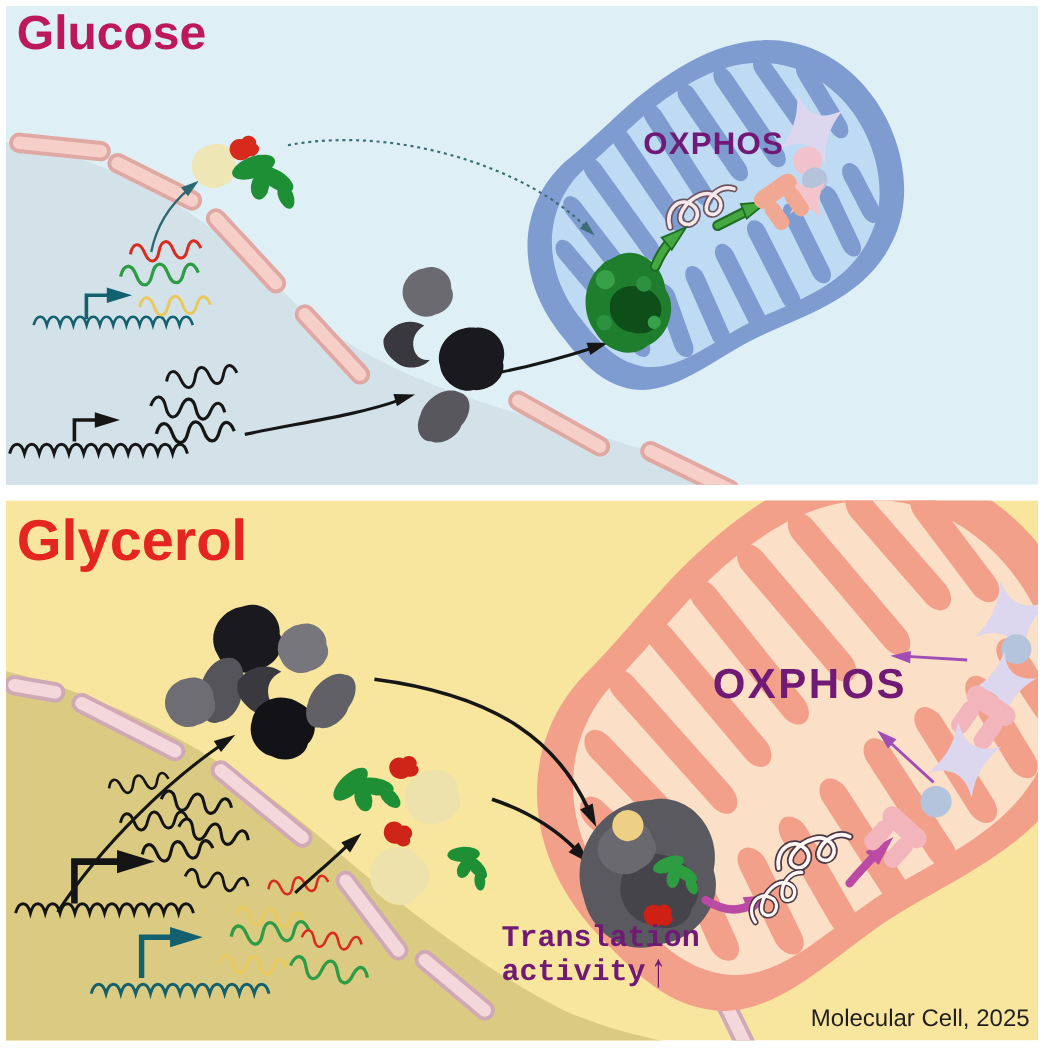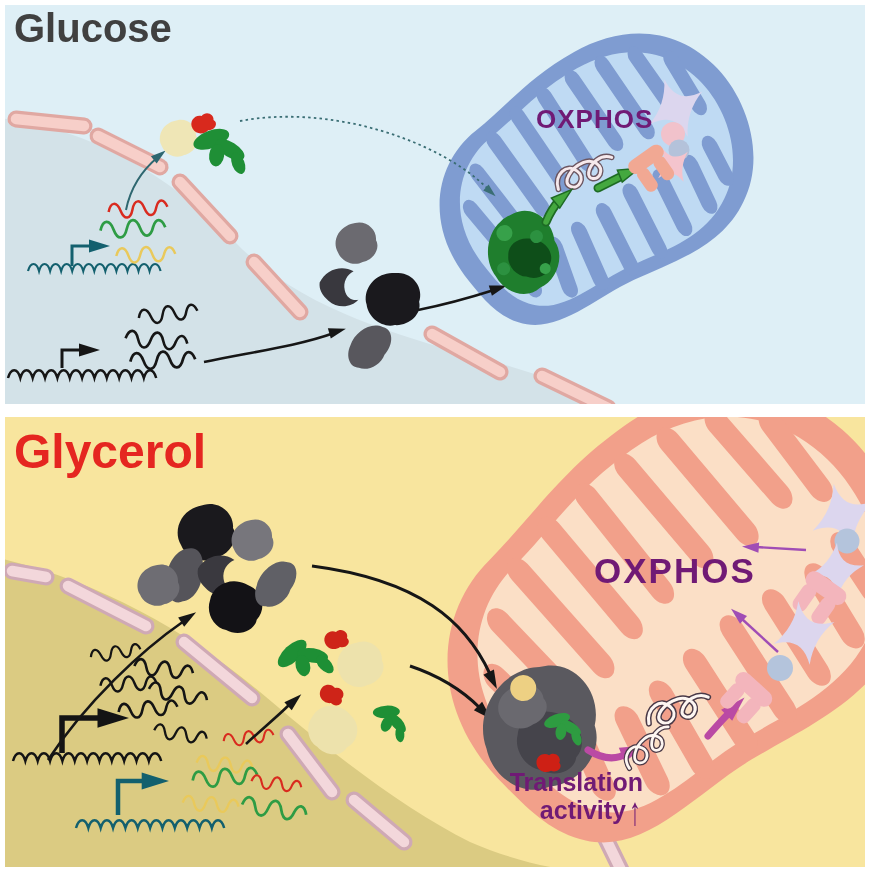--- a/index.html
+++ b/index.html
@@ -1,25 +1,25 @@
 <!DOCTYPE html>
 <html><head>
 <meta charset="utf-8">
 <style>
   html,body{margin:0;padding:0;background:#ffffff;}
   #stage{position:relative;width:870px;height:875px;background:#ffffff;overflow:hidden;
          font-family:"Liberation Sans",sans-serif;}
   #art{position:absolute;left:0;top:0;}
   .lbl{position:absolute;color:#701a75;white-space:nowrap;}
-  #glucoseTitle{left:14px;top:6px;font-size:40px;font-weight:bold;color:#404040;}
+  #glucoseTitle{left:14px;top:6px;font-size:40px;font-weight:bold;color:#be185d;}
   #glycerolTitle{left:14px;top:424px;font-size:48px;font-weight:bold;color:#E52620;}
   #oxphosTop{left:536px;top:104px;font-size:26px;font-weight:bold;letter-spacing:1px;}
   #oxphosBottom{left:594px;top:551px;font-size:35px;font-weight:bold;letter-spacing:2px;}
-  #translationLbl{left:443px;top:769px;width:200px;text-align:right;font-size:25px;
-                  font-weight:bold;line-height:1.05;white-space:normal;}
+  #translationLbl{left:418px;top:769px;width:200px;text-align:left;font-size:25px;
+                  font-weight:bold;line-height:1.05;white-space:normal;font-family:Liberation Mono, monospace;}
   #translationLbl .uparrow{display:inline-block;font-weight:400;font-size:32px;
                   transform:scaleY(1.25) scaleX(0.75);vertical-align:-3px;margin-left:1px;}
   #credit{right:12px;top:838px;font-size:20px;font-weight:400;color:#1F1F1F;}
 </style>
 </head>
 <body>
 
 <div id="stage">
 
 <svg id="art" width="870" height="875" viewBox="0 0 870 875" xmlns="http://www.w3.org/2000/svg">
@@ -299,14 +299,15 @@
 </svg>
 
 <div class="lbl" id="glucoseTitle">Glucose</div>
 <div class="lbl" id="oxphosTop">OXPHOS</div>
 <div class="lbl" id="glycerolTitle">Glycerol</div>
 <div class="lbl" id="oxphosBottom">OXPHOS</div>
 <div class="lbl" id="translationLbl">
   <span>Translation</span><br>
   <span>activity</span><span class="uparrow">↑</span>
 </div>
+<div class="lbl" id="credit">Molecular Cell, 2025</div>
 
 </div>
 
 </body></html>

